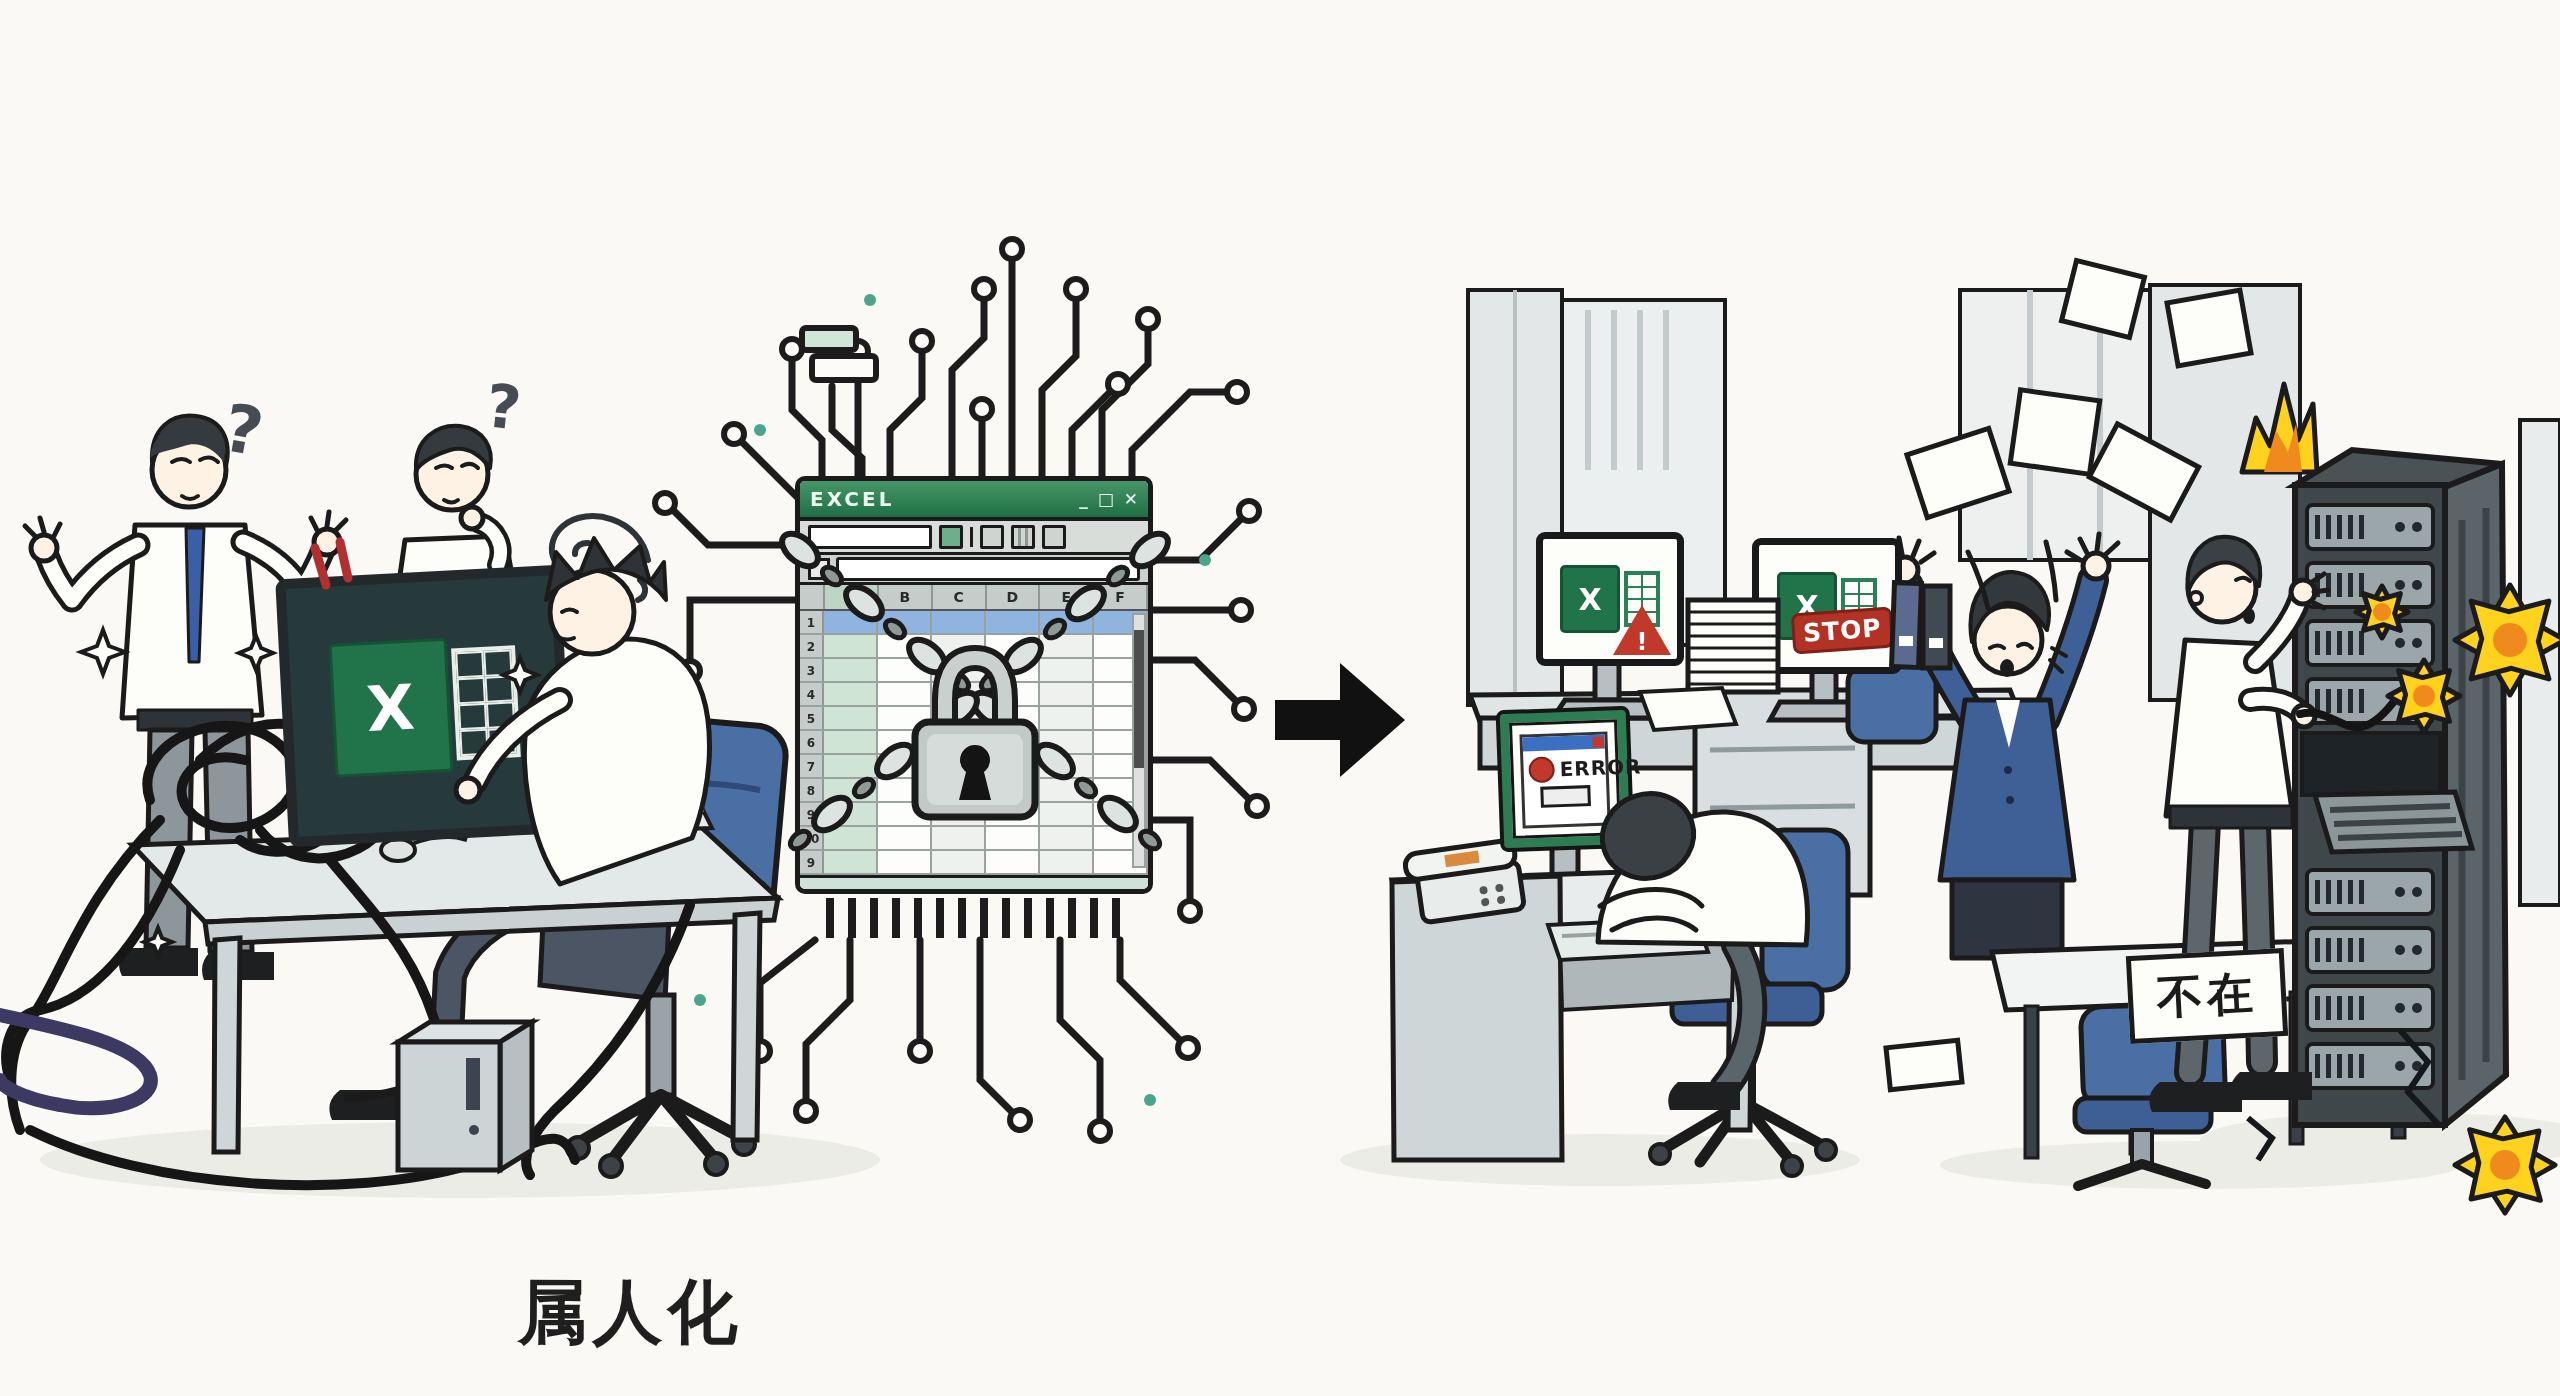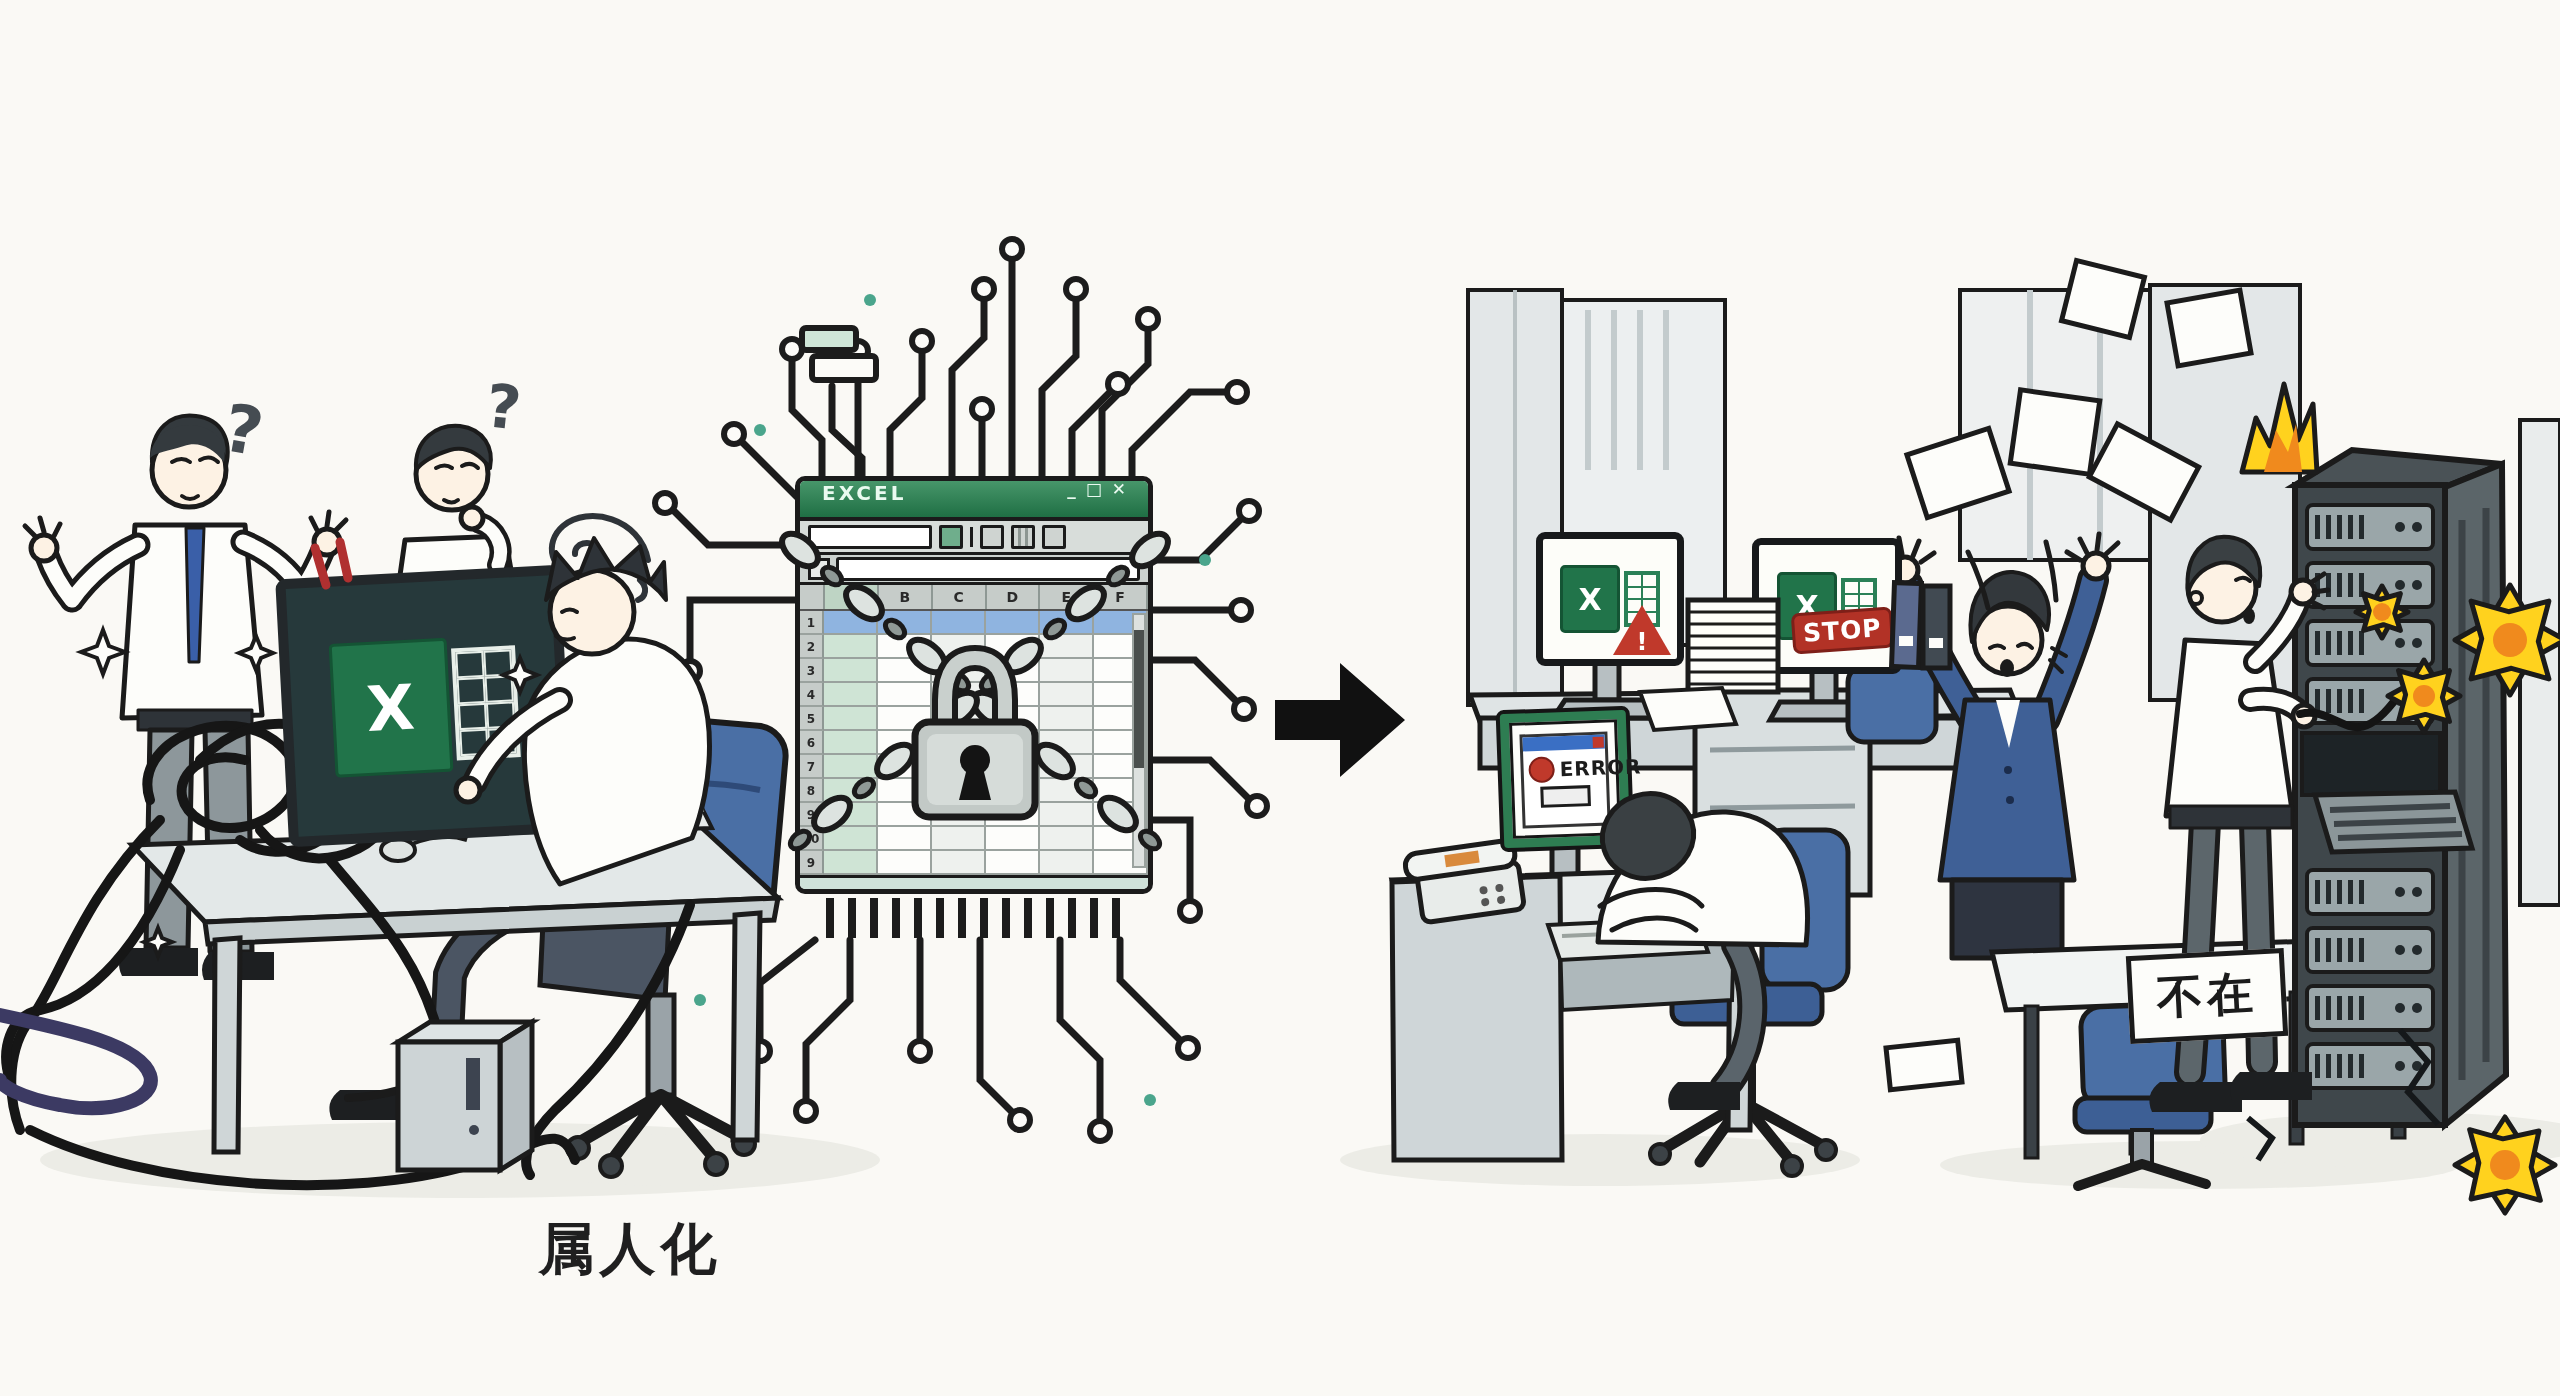--- a/index.html
+++ b/index.html
@@ -4,34 +4,34 @@
 <style>
   html,body{margin:0;padding:0;background:#FAF9F5;}
   .stage{position:relative;width:2560px;height:1396px;background:#FAF9F5;overflow:hidden;
          font-family:"DejaVu Sans","Liberation Sans",sans-serif;}
   .abs{position:absolute;left:0;top:0;width:2560px;height:1396px;pointer-events:none;}
   .z1{z-index:1}.z3{z-index:3}.z4{z-index:4}
 
   
   .caption{position:absolute;z-index:5;width:600px;text-align:center;color:#1f1f1f;
            font-weight:800;letter-spacing:5px;}
-  #cap-left{left:330px;top:1212px;font-size:56px;}
+  #cap-left{left:330px;top:1266px;font-size:70px;}
   #cap-right{left:1631px;top:1202px;font-size:66px;}
 
   
   .qmark{position:absolute;z-index:4;font-weight:900;color:#454c52;}
   #qm1{left:224px;top:392px;font-size:66px;transform:rotate(10deg);}
   #qm2{left:486px;top:372px;font-size:60px;transform:rotate(6deg);}
 
   
   .xlwin{position:absolute;z-index:2;left:795px;top:476px;width:358px;height:418px;
          border:5px solid #1b1b1b;border-radius:10px;background:#f4f6f4;box-sizing:border-box;
          overflow:hidden;display:flex;flex-direction:column;}
   .xlwin .tbar{height:40px;flex:0 0 40px;background:linear-gradient(180deg,#47966a,#1f6f44);
-         display:flex;padding:0 22px;border-bottom:4px solid #1b1b1b;box-sizing:border-box;}
+         display:flex;align-items:center;padding:0 10px;border-bottom:4px solid #1b1b1b;box-sizing:border-box;}
   .xlwin .tbar .ttl{color:#eafaf0;font-weight:800;font-size:20px;letter-spacing:3px;}
   .xlwin .tbar .ctr{margin-left:auto;display:flex;gap:10px;color:#eafaf0;font-weight:800;font-size:17px;line-height:1;}
   .xlwin .tools{height:34px;flex:0 0 34px;background:#d8ddda;border-bottom:3px solid #1b1b1b;
          display:flex;align-items:center;gap:7px;padding:0 8px;box-sizing:border-box;}
   .xlwin .tools .inp{width:118px;height:18px;background:#fff;border:3px solid #1b1b1b;border-radius:2px;}
   .xlwin .tools .b{width:18px;height:18px;border:3px solid #1b1b1b;background:#cfd4d1;border-radius:2px;}
   .xlwin .tools .b.green{background:#6fae8c;}
   .xlwin .tools .b.stripe{background:repeating-linear-gradient(90deg,#cfd4d1 0 4px,#8d9692 4px 7px);}
   .xlwin .tools .sep{width:3px;height:20px;background:#1b1b1b;}
   .xlwin .fbar{height:30px;flex:0 0 30px;background:#ccd2cf;border-bottom:3px solid #1b1b1b;

